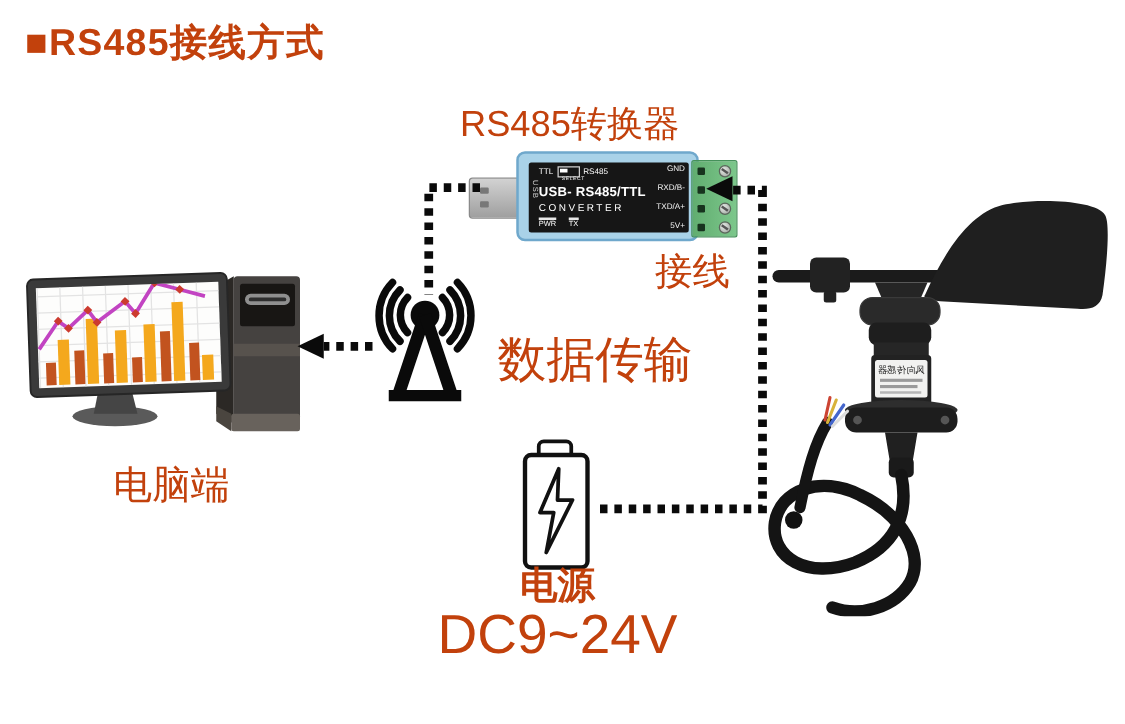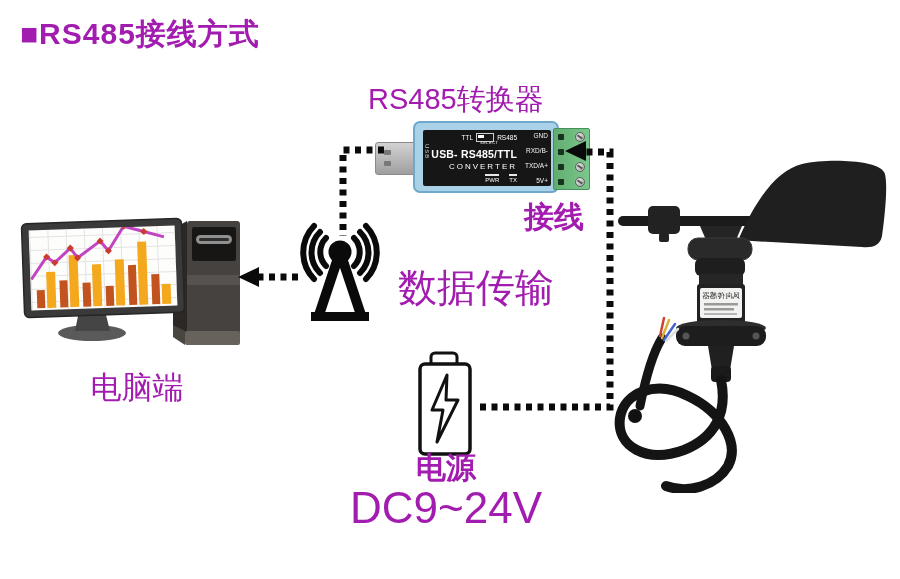--- a/index.html
+++ b/index.html
@@ -3,47 +3,47 @@
 <meta charset="utf-8">
 <style>
   html,body{margin:0;padding:0;}
   body{
     width:900px;height:579px;position:relative;overflow:hidden;
     background:#ffffff;
     font-family:"Liberation Sans","DejaVu Sans",sans-serif;
     color:#000;
   }
   .abs{position:absolute;}
-  .label{color:#a21caf;white-space:nowrap;}
+  .label{color:#c2410c;white-space:nowrap;}
   .ctr{text-align:center;}
 
   
   .title{left:20px;top:14px;font-size:30px;font-weight:700;letter-spacing:1px;}
 
   
   .conv-label{left:368px;top:80px;width:230px;font-size:29px;font-weight:500;text-align:left;}
-  .wiring-label{left:524px;top:197px;font-size:30px;font-weight:700;}
+  .wiring-label{left:524px;top:197px;font-size:30px;font-weight:400;}
   .trans-label{left:398px;top:261px;font-size:39px;font-weight:400;}
   .pc-label{left:57px;top:343px;width:160px;font-size:31px;font-weight:500;margin-top:24px;}
   .pwr-label{left:396px;top:448px;width:100px;font-size:30px;font-weight:700;}
   .volt-label{left:346px;top:483px;width:200px;font-size:44px;font-weight:500;}
 
   
   .converter{left:375px;top:118px;width:215px;height:78px;}
   .usb-plug{position:absolute;left:0;top:24px;width:42px;height:31px;
     background:linear-gradient(#d2d2d2,#9f9f9f);border:1px solid #8a8a8a;
     border-radius:3px 0 0 3px;}
   .usb-hole{position:absolute;width:7px;height:5px;background:#787878;border-radius:1px;}
   .case{position:absolute;left:38px;top:3px;width:146px;height:72px;
     background:#a9d2e8;border:2px solid #6fa8cc;border-radius:7px;box-sizing:border-box;}
   .panel{position:absolute;left:8px;top:7px;width:128px;height:56px;background:#161616;border-radius:2px;}
   .usb-vert{position:absolute;left:1px;top:14px;color:#cfcfcf;font-size:6px;
     writing-mode:vertical-rl;letter-spacing:1px;}
   .panel-main{position:absolute;left:8px;top:2px;width:86px;height:52px;
-    display:flex;flex-direction:column;align-items:flex-end;justify-content:space-between;color:#fff;}
+    display:flex;flex-direction:column;align-items:flex-start;justify-content:space-between;color:#fff;}
   .mode-row{display:flex;align-items:center;gap:3px;font-size:6.5px;margin-top:1px;}
   .switch{width:16px;height:7px;border:1px solid #cfcfcf;position:relative;}
   .switch::after{content:"";position:absolute;left:1px;top:1px;width:6px;height:3px;background:#fff;}
   .switch-name{font-size:4px;letter-spacing:.5px;margin-top:-2px;}
   .prod1{font-size:10.5px;font-weight:700;letter-spacing:.2px;}
   .prod2{font-size:8px;font-weight:400;letter-spacing:2px;margin-top:-1px;}
   .led-row{display:flex;gap:10px;font-size:6px;margin-bottom:1px;}
   .led-row span{border-top:2px solid #e8e8e8;padding-top:1px;}
   .pin-col{position:absolute;right:3px;top:2px;height:52px;width:34px;
     display:flex;flex-direction:column;justify-content:space-between;align-items:flex-end;

